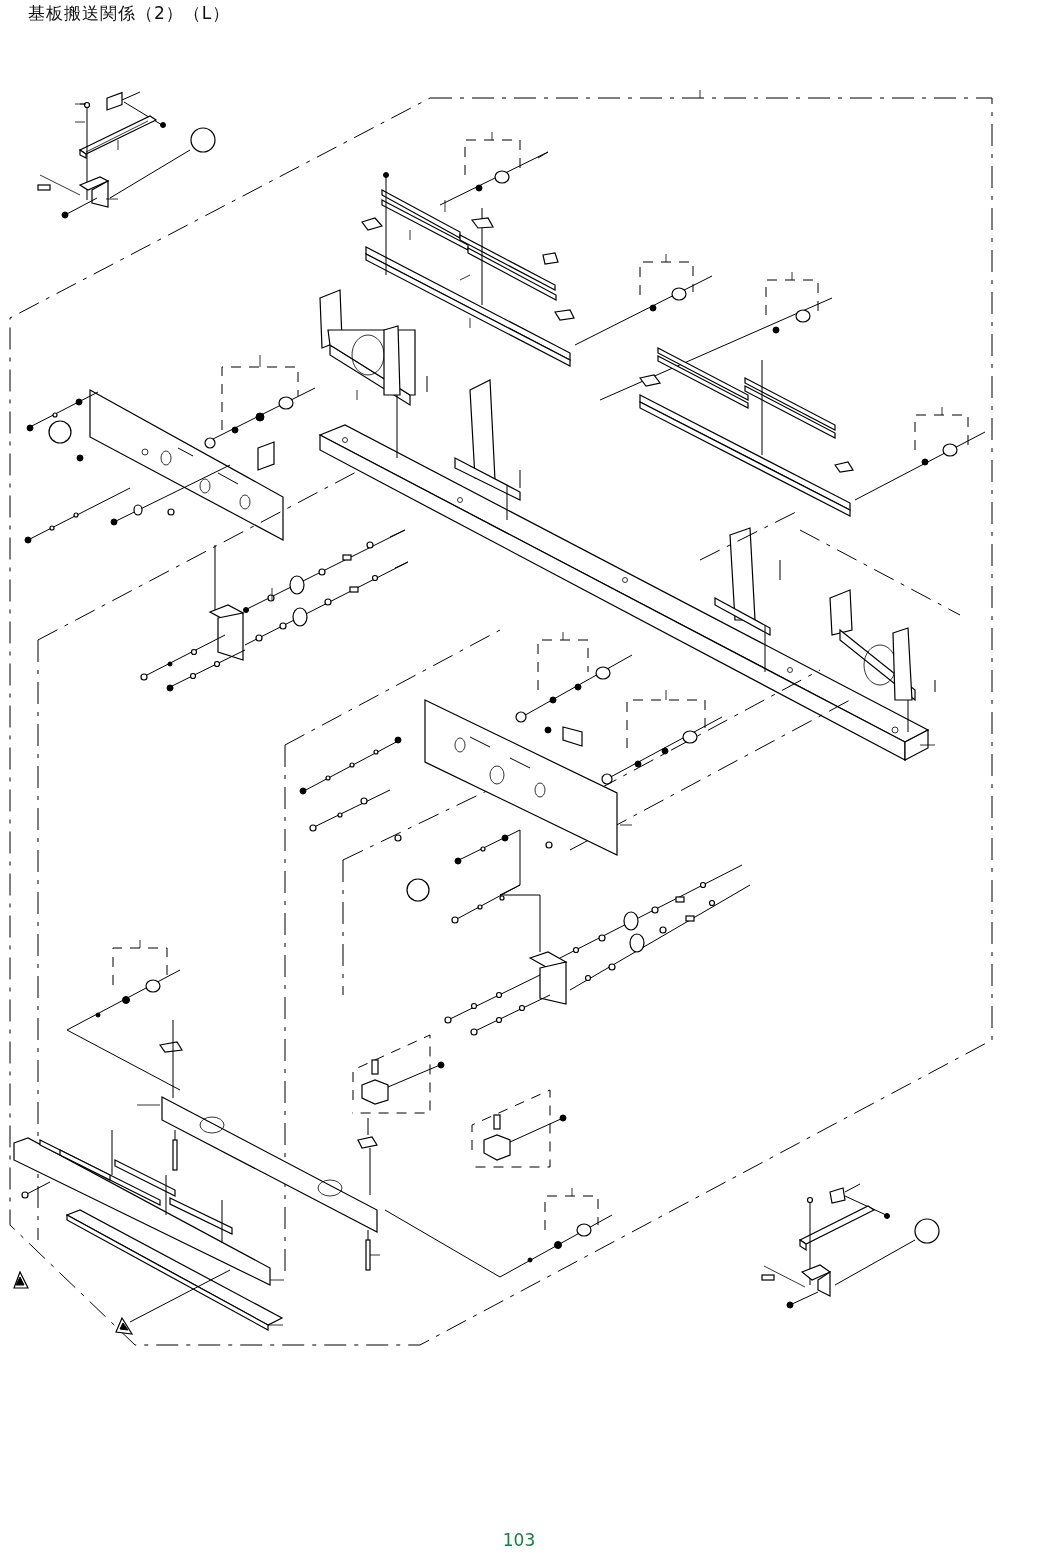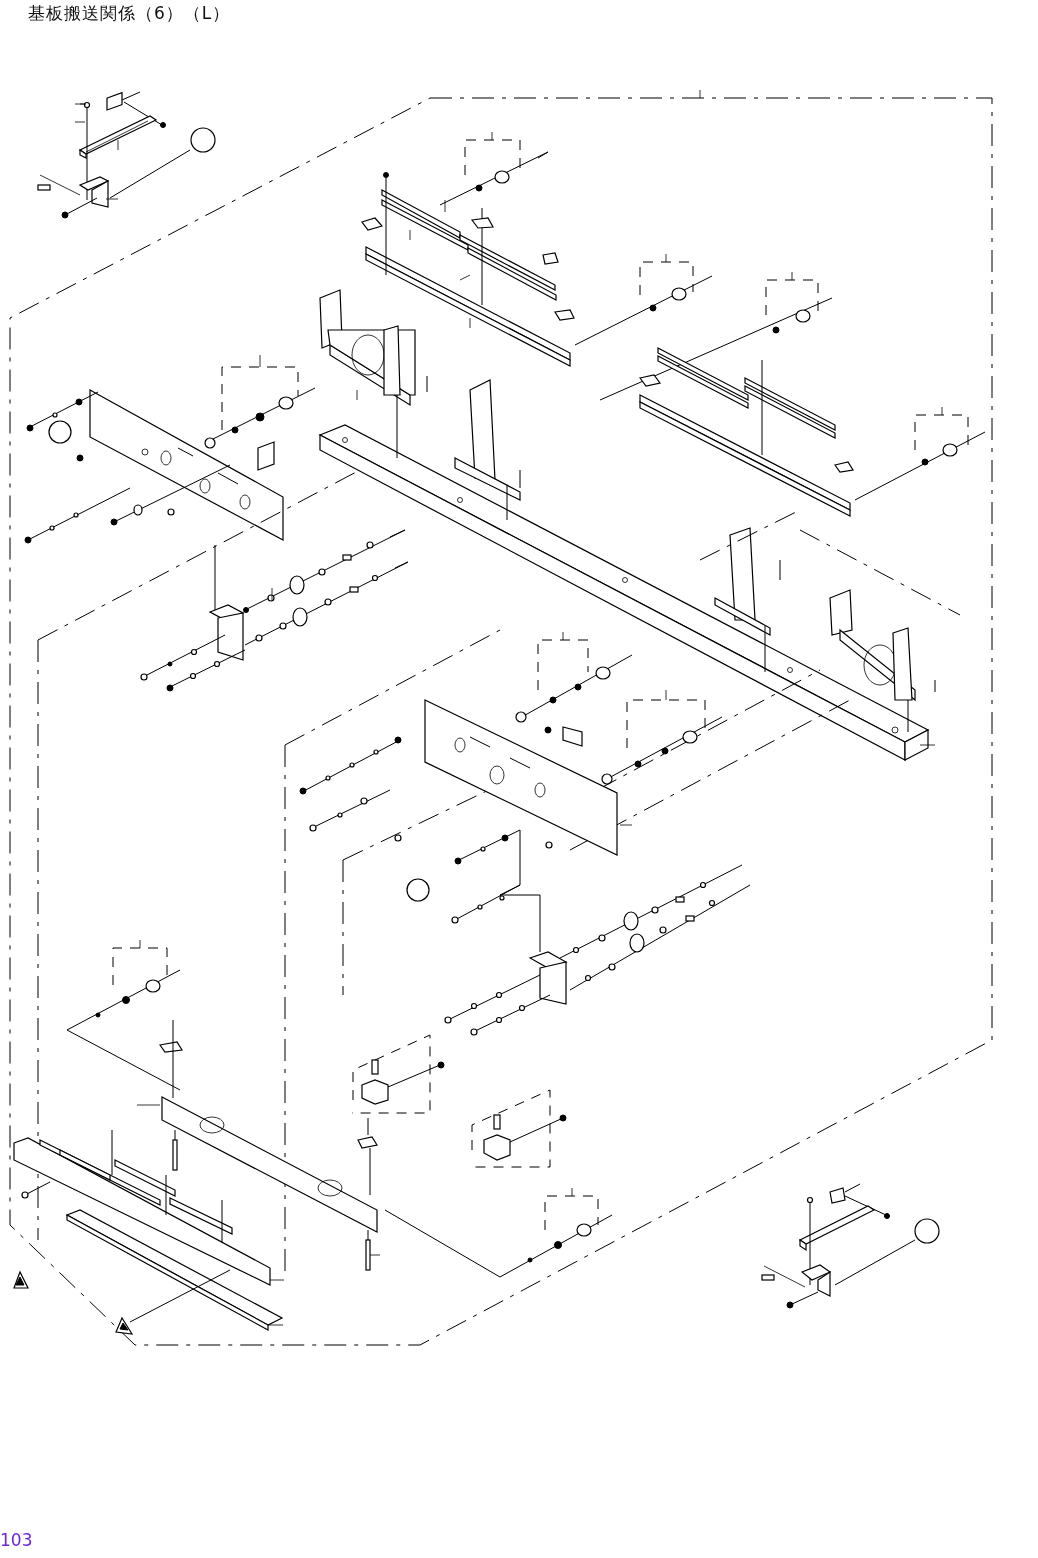--- a/index.html
+++ b/index.html
@@ -1,30 +1,30 @@
 <!DOCTYPE html>
 <html><head>
 <meta charset="utf-8">
 <style>
   html,body{margin:0;padding:0;background:#fff;}
   body{width:1038px;height:1558px;position:relative;overflow:hidden;font-family:"DejaVu Sans",sans-serif;}
   .title{position:absolute;left:28px;top:2px;font-size:17px;color:#111;letter-spacing:1px;font-family:"DejaVu Sans",sans-serif;}
-  .page-num{position:absolute;left:0;width:1038px;top:1530px;text-align:left;font-size:17px;color:#6d28d9;font-family:"DejaVu Sans",sans-serif;}
+  .page-num{position:absolute;left:0;width:1038px;top:1530px;text-align:center;font-size:17px;color:#15803d;font-family:"DejaVu Sans",sans-serif;}
   svg{position:absolute;left:0;top:0;}
   .ln{stroke:#000;stroke-width:1;fill:none;}
   .dash{stroke:#000;stroke-width:1;fill:none;stroke-dasharray:22 8 4 8;}
   .dsh{stroke:#000;stroke-width:1;fill:none;stroke-dasharray:10 8;}
   .part{stroke:#000;stroke-width:1.2;fill:#fff;}
   .blk{fill:#000;stroke:#000;}
   .thin{stroke:#000;stroke-width:0.8;fill:none;}
 </style>
 </head>
 <body>
 
-<div class="title">基板搬送関係（6）（L）</div>
+<div class="title">基板搬送関係（2）（L）</div>
 
 <svg width="1038" height="1558" viewBox="0 0 1038 1558">
 
   <g>
     <polyline class="dash" points="430,98 992,98 992,1040 420,1345 135,1345 10,1225 10,318 430,98"></polyline>
     <line class="thin" x1="700" y1="90" x2="700" y2="98"></line>
   </g>
 
   <g>
     <rect class="part" x="107" y="97" width="15" height="12" transform="skewY(-20) translate(0,40)"></rect>

